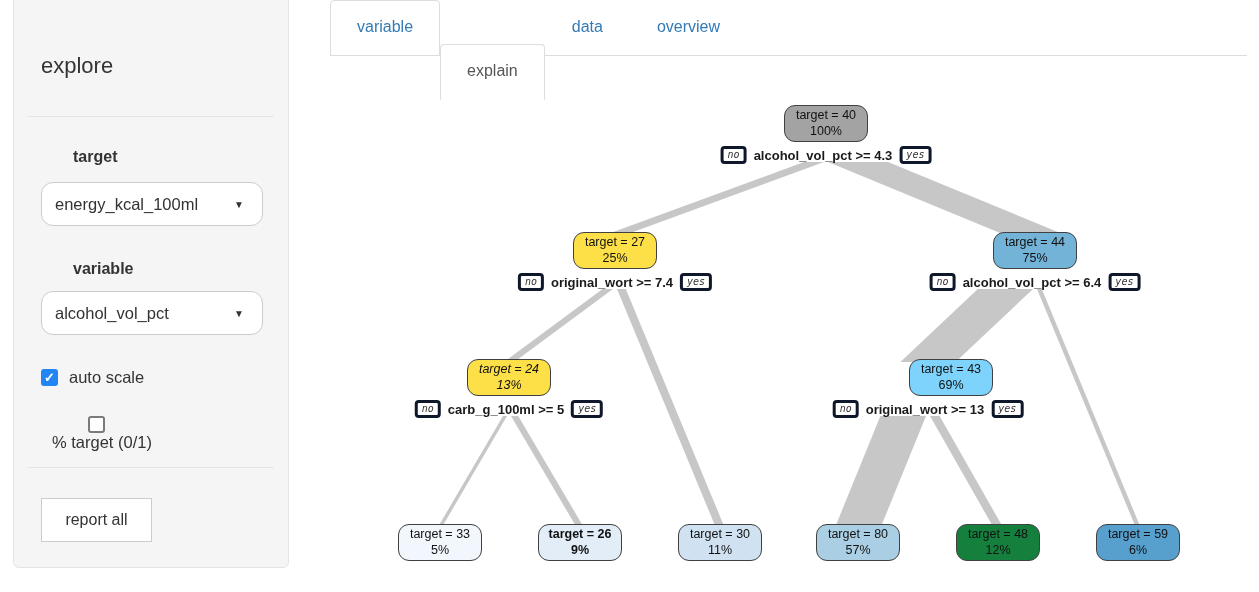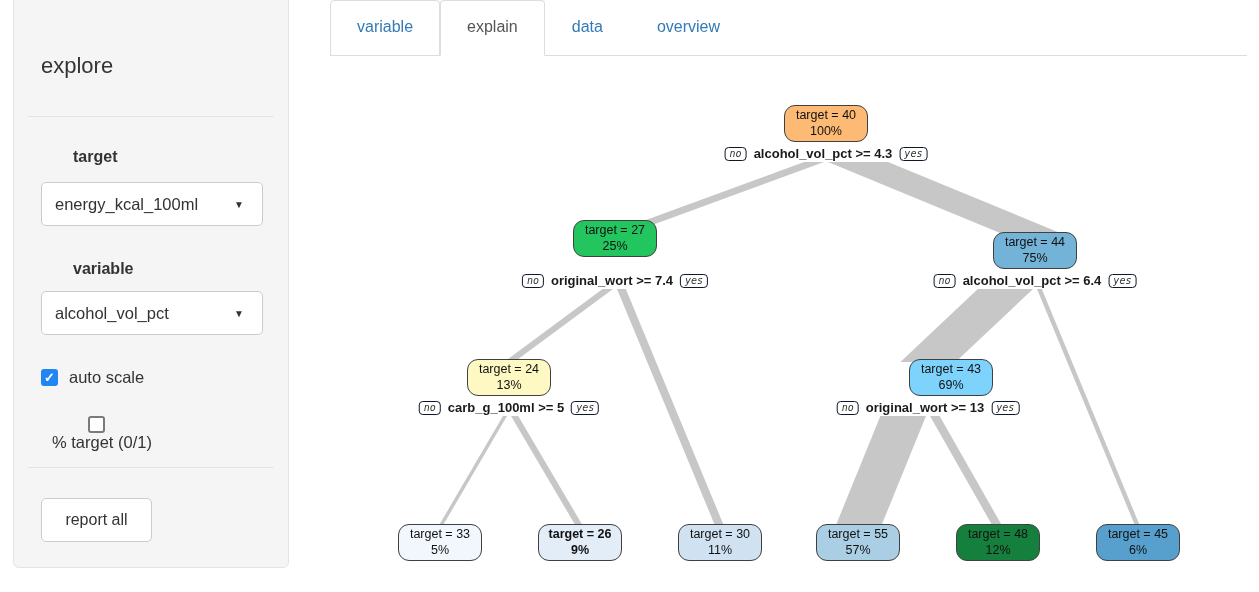--- a/index.html
+++ b/index.html
@@ -4,48 +4,48 @@
 <style>
   html,body{margin:0;padding:0;background:#ffffff;width:1259px;height:592px;overflow:hidden;
     font-family:"Liberation Sans", sans-serif;}
   
   .sidebar{position:absolute;left:13px;top:-8px;width:276px;height:576px;box-sizing:border-box;
     background:#f5f5f5;border:1px solid #e3e3e3;border-radius:6px;}
   .sidebar .title{position:absolute;left:27px;top:60px;font-size:22px;color:#333;font-weight:400;}
   .sb-divider{position:absolute;left:14px;right:14px;height:0;border-top:1px solid #e5e5e5;}
   .sb-label{position:absolute;left:27px;font-size:16px;font-weight:bold;color:#333;margin-left:32px;}
   .sb-select{position:absolute;left:27px;width:222px;height:44px;box-sizing:border-box;
-    background:#fff;border:1px solid #ccc;border-radius:5px;display:flex;align-items:center;
+    background:#fff;border:1px solid #ccc;border-radius:12px;display:flex;align-items:center;
     padding:0 18px 0 13px;font-size:16.5px;color:#333;cursor:pointer;}
   .sb-select .arrow{margin-left:auto;font-size:10px;color:#333;padding-left:3px;}
   .cbrow{position:absolute;left:27px;display:flex;align-items:center;cursor:pointer;}
   .cbbox{width:17px;height:17px;box-sizing:border-box;border:2px solid #7a7a7a;border-radius:3px;
     background:#fff;display:flex;align-items:center;justify-content:center;}
   .cbbox.checked{background:#2186f4;border-color:#2186f4;color:#fff;font-size:13px;font-weight:bold;line-height:1;}
   .cblabel{margin-left:11px;font-size:16.5px;color:#333;}
   .report-btn{position:absolute;left:27px;top:505px;width:111px;height:44px;box-sizing:border-box;
-    background:#fff;border:1px solid #ccc;border-radius:5px;font-size:16px;color:#333;
+    background:#fff;border:1px solid #ccc;border-radius:0;font-size:16px;color:#333;
     font-family:"Liberation Sans", sans-serif;cursor:pointer;}
   
   .tab-bar{position:absolute;left:330px;top:0;width:917px;height:56px;box-sizing:border-box;
     display:flex;border-bottom:1px solid #ddd;}
   .tab{box-sizing:border-box;height:56px;padding:17px 26px 0;font-size:16px;color:#337ab7;
     cursor:pointer;border:1px solid transparent;border-radius:4px 4px 0 0;margin-bottom:-1px;}
   .tab.bordered{border-color:#ddd;}
-  .tab.active{background:#fff;border-color:#ddd #ddd #fff #ddd;color:#555;}
+  .tab.active{background:#fff;border-color:#ddd #ddd #fff #ddd;color:#555;margin-top:44px;}
   
   .tree-canvas{position:absolute;left:330px;top:56px;width:929px;height:536px;}
   .tree-edges{position:absolute;left:0;top:0;}
   .tnode{position:absolute;width:84px;height:37px;box-sizing:border-box;border:1.5px solid #404040;
     border-radius:11px;text-align:center;font-size:12.5px;color:#111;line-height:15.5px;padding-top:2px;}
   .tsplit{position:absolute;transform:translateX(-50%);white-space:nowrap;display:flex;
     align-items:center;font-size:13px;}
   .tsplit .cond{font-weight:bold;color:#1a1a1a;margin:0 7px;}
   .nyb{font-family:"DejaVu Sans Mono", monospace;font-style:italic;font-size:10px;color:#333;
-    border:1px solid #0f172a;border-radius:4px;padding:0 4px 1px;background:rgba(255,255,255,.85);}
+    border:3px solid #0f172a;border-radius:4px;padding:0 4px 1px;background:rgba(255,255,255,.85);}
 </style>
 </head>
 <body>
 
 <div class="sidebar">
   <div class="title">explore</div>
   <div class="sb-divider" style="top:123px"></div>
 
   <div class="sb-label" style="top:155px">target</div>
   <div class="sb-select" style="top:189px">
@@ -87,48 +87,48 @@
       <polygon points="498,106 558,106 735,179 675,179" fill="#c7c7c7"></polygon>
       <polygon points="272.6,233 283,233 184.2,306 173.8,306" fill="#c7c7c7"></polygon>
       <polygon points="287,233 295.79999999999995,233 394.4,471 385.6,471" fill="#c7c7c7"></polygon>
       <polygon points="647.8,233 703,233 625.6,306 570.4,306" fill="#c7c7c7"></polygon>
       <polygon points="707,233 711.8,233 810.4,471 805.6,471" fill="#c7c7c7"></polygon>
       <polygon points="173,360 177,360 112,471 108,471" fill="#c7c7c7"></polygon>
       <polygon points="181,360 188.2,360 253.6,471 246.4,471" fill="#c7c7c7"></polygon>
       <polygon points="550.4000000000001,360 596,360 550.8,471 505.2,471" fill="#c7c7c7"></polygon>
       <polygon points="600,360 609.5999999999999,360 672.8,471 663.2,471" fill="#c7c7c7"></polygon>
     </svg>
-<div class="tnode" style="left: 454px; top: 49px; background: #fdba74;">
+<div class="tnode" style="left: 454px; top: 49px; background: #a3a3a3;">
       <div>target = 40</div>
       <div>100%</div>
     </div>
     <div class="tsplit" style="left: 496px; top: 90px;">
       <span class="nyb">no</span>
       <span class="cond">alcohol_vol_pct &gt;= 4.3</span>
       <span class="nyb">yes</span>
     </div>
-    <div class="tnode" style="left: 243px; top: 164px; background: #22c55e;">
+    <div class="tnode" style="left: 243px; top: 176px; background: #fde047;">
       <div>target = 27</div>
       <div>25%</div>
     </div>
     <div class="tsplit" style="left: 285px; top: 217px;">
       <span class="nyb">no</span>
       <span class="cond">original_wort &gt;= 7.4</span>
       <span class="nyb">yes</span>
     </div>
     <div class="tnode" style="left: 663px; top: 176px; background: rgb(115, 179, 216); text-align: center;">
       <div>target = 44</div>
       <div>75%</div>
     </div>
     <div class="tsplit" style="left: 705px; top: 217px;">
       <span class="nyb">no</span>
       <span class="cond">alcohol_vol_pct &gt;= 6.4</span>
       <span class="nyb">yes</span>
     </div>
-    <div class="tnode" style="left: 137px; top: 303px; background: #fef9c3;">
+    <div class="tnode" style="left: 137px; top: 303px; background: #fde047; font-style: italic;">
       <div>target = 24</div>
       <div>13%</div>
     </div>
     <div class="tsplit" style="left: 179px; top: 344px;">
       <span class="nyb">no</span>
       <span class="cond">carb_g_100ml &gt;= 5</span>
       <span class="nyb">yes</span>
     </div>
     <div class="tnode" style="left: 579px; top: 303px; background: #7dd3fc;">
       <div>target = 43</div>
@@ -145,24 +145,24 @@
     </div>
     <div class="tnode" style="left: 208px; top: 468px; background: rgb(226, 237, 248); font-weight: bold;">
       <div>target = 26</div>
       <div>9%</div>
     </div>
     <div class="tnode" style="left: 348px; top: 468px; background: rgb(208, 226, 242);">
       <div>target = 30</div>
       <div>11%</div>
     </div>
     <div class="tnode" style="left: 486px; top: 468px; background: rgb(170, 207, 229);">
-      <div>target = 55</div>
+      <div>target = 80</div>
       <div>57%</div>
     </div>
     <div class="tnode" style="left: 626px; top: 468px; background: #15803d;">
       <div>target = 48</div>
       <div>12%</div>
     </div>
     <div class="tnode" style="left: 766px; top: 468px; background: rgb(87, 160, 206);">
-      <div>target = 45</div>
+      <div>target = 59</div>
       <div>6%</div>
     </div>
   </div>
 
 </body></html>

